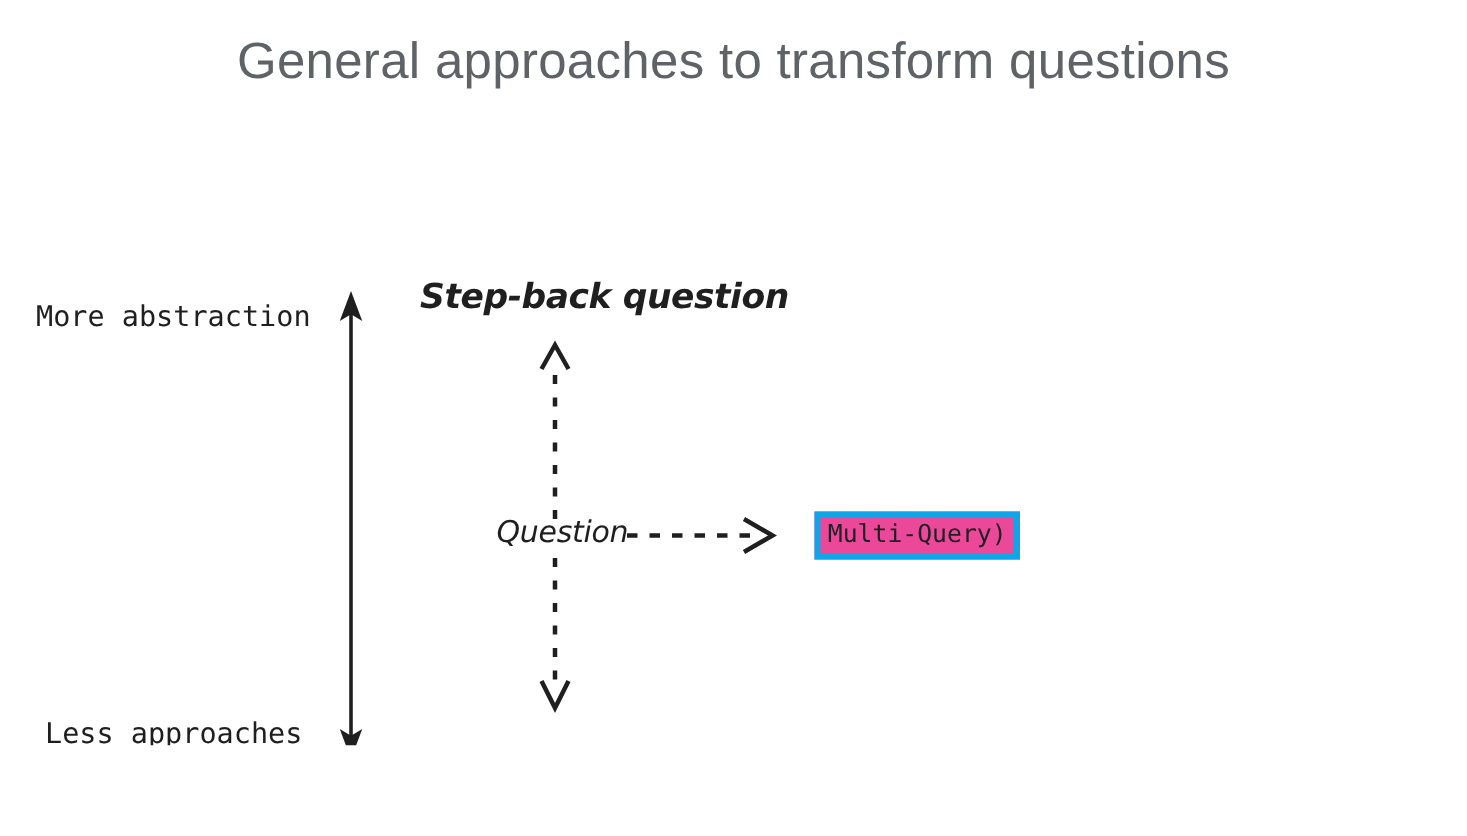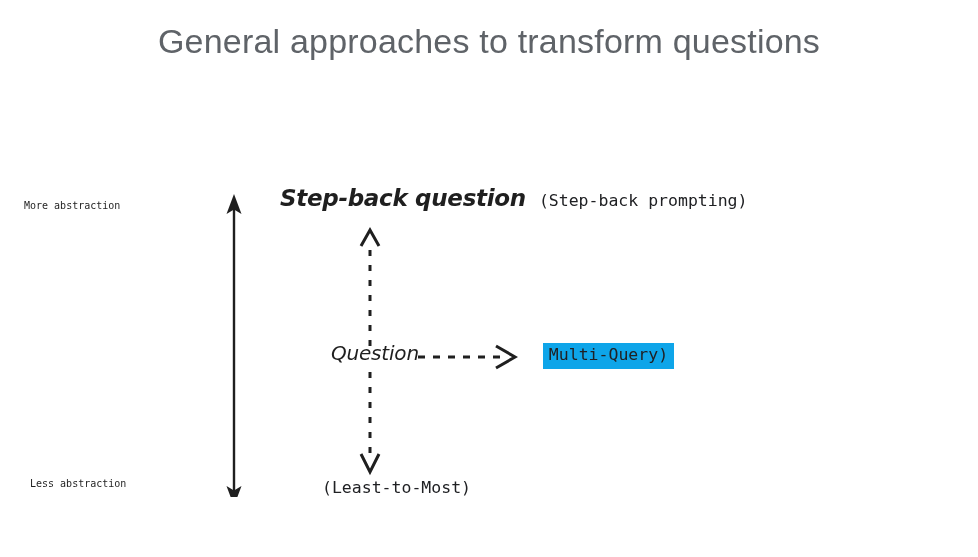--- a/index.html
+++ b/index.html
@@ -51,21 +51,21 @@
     font-family: "DejaVu Sans Mono", monospace;
     font-weight: 400;
     color: #202124;
     letter-spacing: 0px;
   }
 
   
   .axis-label {
     position: absolute;
     font-family: "DejaVu Sans Mono", monospace;
-    font-size: 10px;
+    font-size: 19px;
     color: #1f1f1f;
     white-space: nowrap;
   }
   #more-abstraction-label { left: 24px; top: 200px; }
   #less-abstraction-label { left: 30px; top: 478px; }
 
   
   #abstraction-axis-arrow {
     position: absolute;
     left: 216px;
@@ -109,65 +109,63 @@
     position: absolute;
     left: 416px;
     top: 340px;
     width: 104px;
     height: 34px;
   }
 
   
   #multi-query-highlight {
     display: inline-block;
-    border: 1px solid #0ea5e9;
+    border: 4px solid #0ea5e9;
     padding: 3px 5px 4px 5px;
     margin-left: 3px;
     line-height: 1;
-    background: #0ea5e9;
+    background: #ec4899;
   }
   #multi-query-highlight .mono { color: #202124; }
 </style>
 </head>
 <body>
 
 <div id="slide">
 
   <div class="slide-title">General approaches to transform questions</div>
 
   <div id="abstraction-axis-arrow">
     <svg width="36" height="316" viewBox="0 0 36 316" aria-hidden="true">
       <line x1="18" y1="14" x2="18" y2="302" stroke="#1f1f1f" stroke-width="2.4"></line>
       <polygon points="18,2 10.5,22 18,17.5 25.5,22" fill="#1f1f1f"></polygon>
       <polygon points="18,314 10.5,294 18,298.5 25.5,294" fill="#1f1f1f"></polygon>
     </svg>
   </div>
 
   <div id="more-abstraction-label" class="axis-label">More abstraction</div>
 
-  <div id="less-abstraction-label" class="axis-label">Less abstraction</div>
+  <div id="less-abstraction-label" class="axis-label">Less approaches</div>
 
   <div id="row-stepback" class="row">
     <span class="hand">Step-back question</span>
     <span class="gap-md"></span>
-    <span class="mono">(Step-back prompting)</span>
   </div>
 
   <div id="row-question" class="row">
     <span class="hand-light">Question</span>
     <span style="display:inline-block;width:108px;"></span>
     <span class="gap-md"></span>
     <span id="multi-query-highlight">
       <span class="mono">Multi-Query)</span>
     </span>
   </div>
 
   <div id="row-subquestion" class="row">
     <span class="gap-md"></span>
-    <span class="mono">(Least-to-Most)</span>
   </div>
 
   <div id="arrow-up-stepback">
     <svg width="32" height="122" viewBox="0 0 32 122" aria-hidden="true">
       <line x1="16" y1="120" x2="16" y2="16" stroke="#1f1f1f" stroke-width="3" stroke-dasharray="6 9" stroke-linecap="butt"></line>
       <path d="M7,20 L16,4 L25,20" fill="none" stroke="#1f1f1f" stroke-width="3" stroke-linejoin="miter" stroke-linecap="butt"></path>
     </svg>
   </div>
 
   <div id="arrow-down-subquestion">

